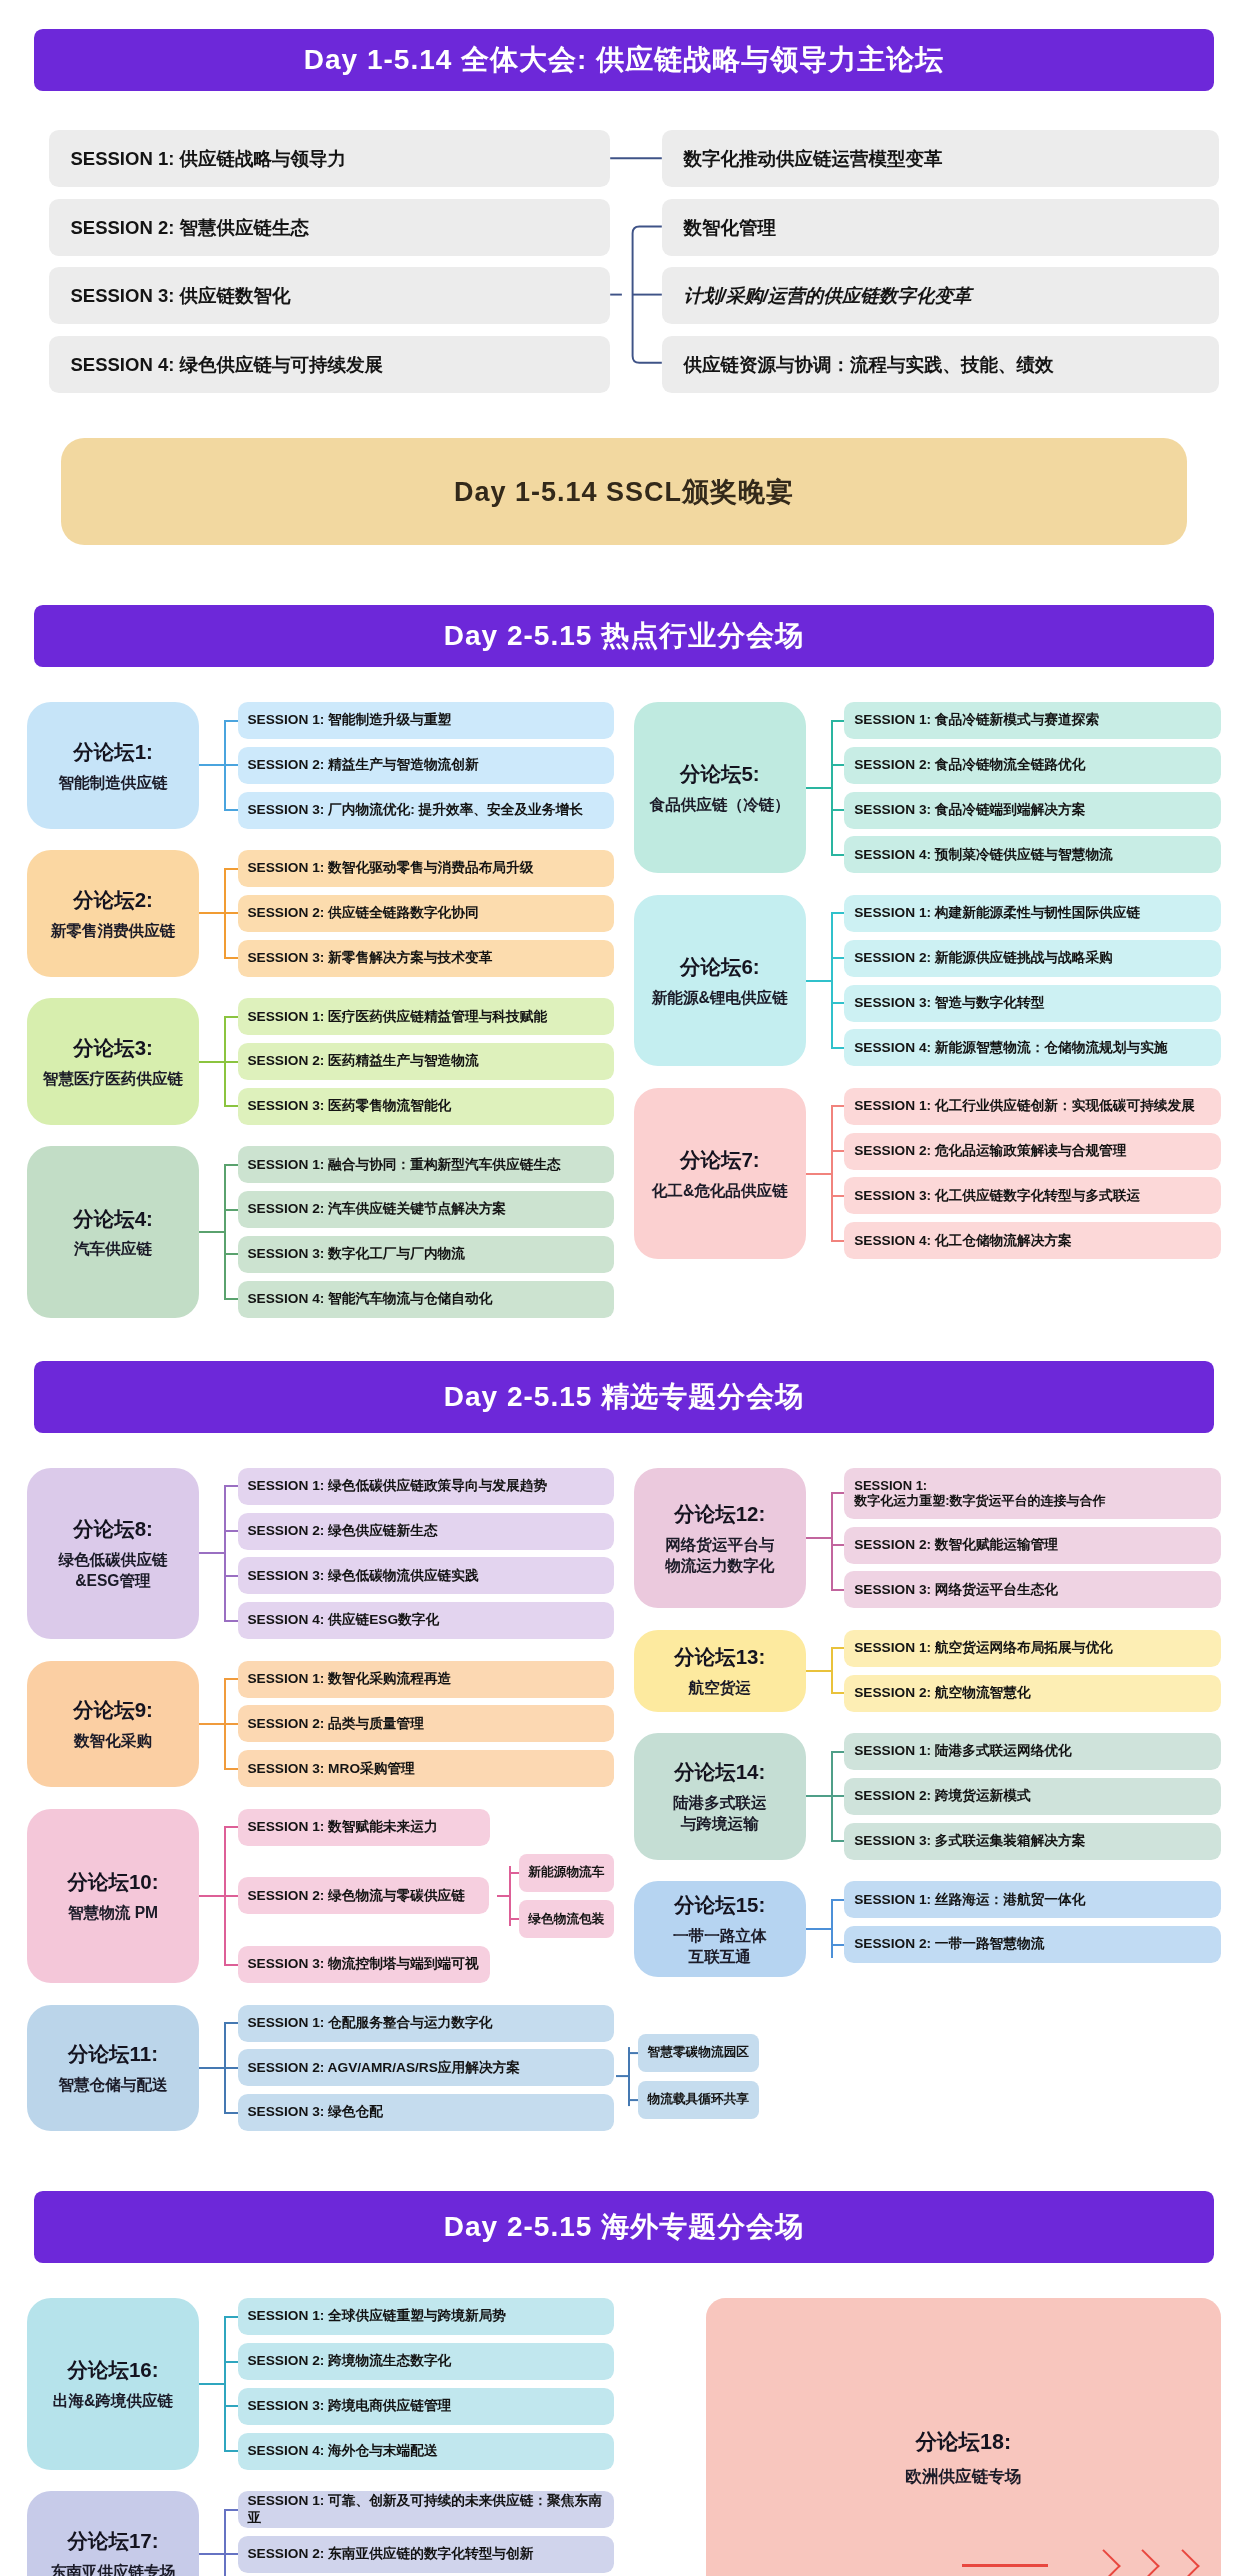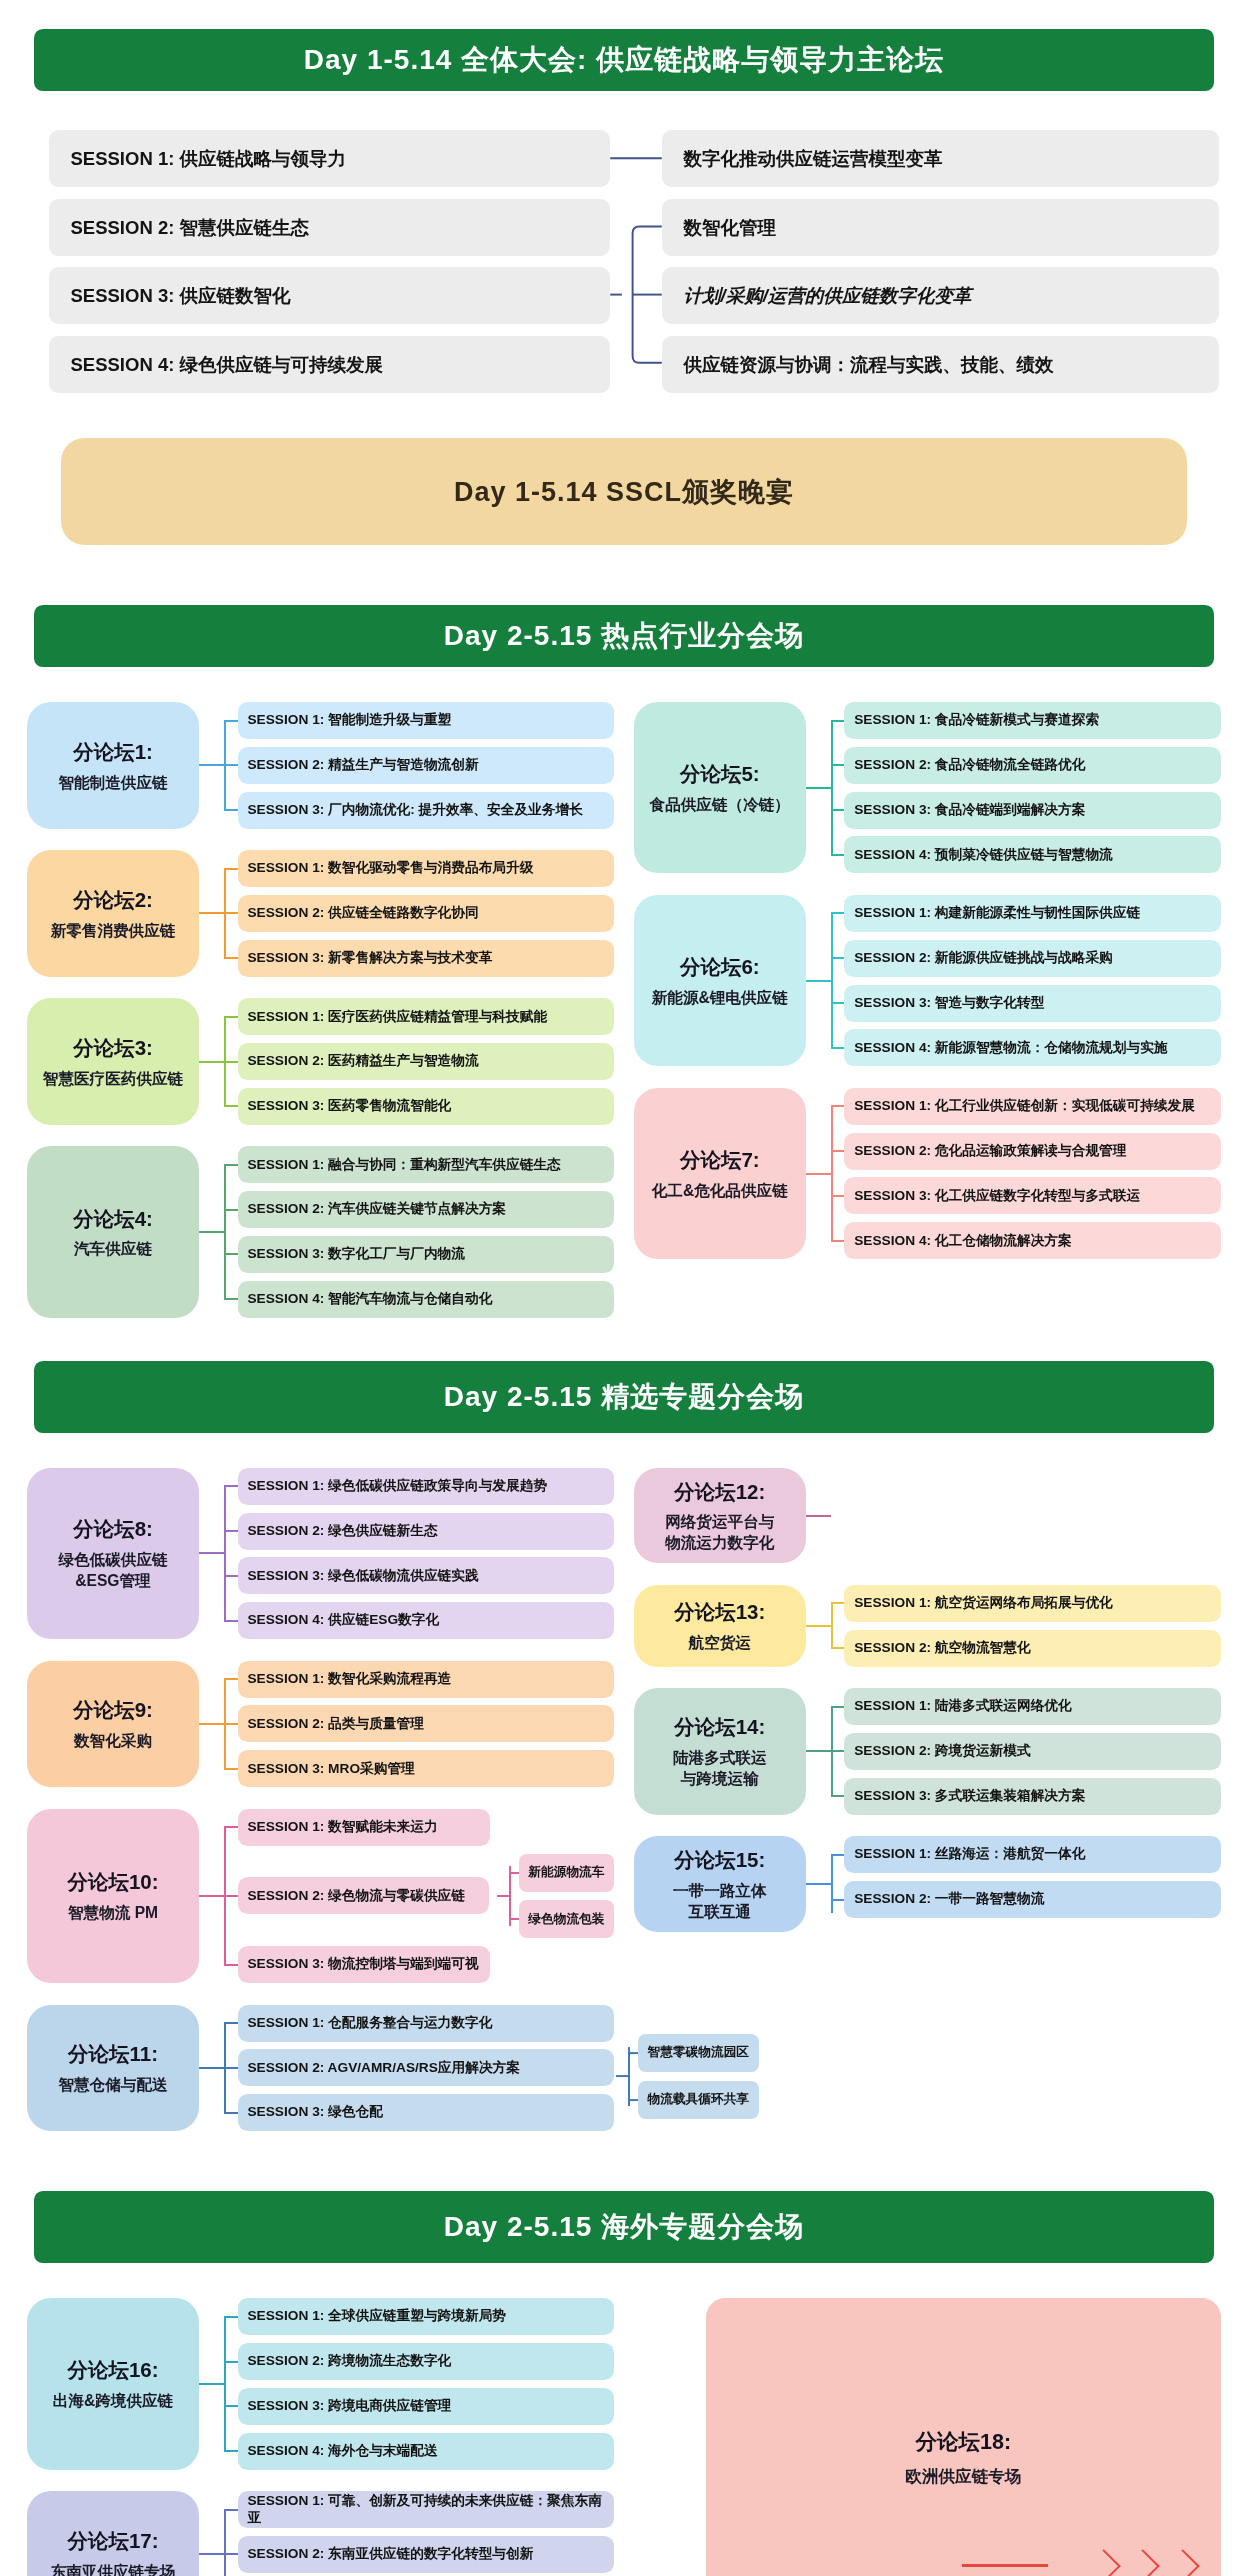--- a/index.html
+++ b/index.html
@@ -1,21 +1,21 @@
 <!DOCTYPE html>
 <html><head>
 <meta charset="utf-8">
 <style>
   html,body{margin:0;padding:0;}
   body{width:1248px;height:2576px;overflow:hidden;background:#ffffff;
        font-family:"Liberation Sans","DejaVu Sans",sans-serif;color:#151515;}
   .page{width:1248px;height:2576px;position:relative;}
 
   
-  .hdr{margin:60px 34px 0;height:62px;background:#15803d;border-radius:8.8px;
+  .hdr{margin:60px 34px 0;height:62px;background:#6d28d9;border-radius:8.8px;
        display:flex;align-items:center;justify-content:center;
        color:#ffffff;font-size:28px;font-weight:700;letter-spacing:1px;}
   .hdr.first{margin-top:29px;}
   .hdr.tall{height:72px;}
   .hdr.mt44{margin-top:43px;}
 
   
   .banner{margin:45px 61px 0;height:107px;background:#f2d8a0;border-radius:23.4px;
           display:flex;align-items:center;justify-content:center;
           font-size:27px;font-weight:700;color:#33291a;letter-spacing:1px;}
@@ -347,20 +347,32 @@
         </div>
       </div>
     <div class="fcol" id="col-sp-r">
         <div class="forum-group" style="--bg: #ebc9dd; --sbg: #efd3e3; --ln: #c2659e;">
           <div class="forum-box">
             <div class="forum-num">分论坛12:</div>
             <div class="forum-name">网络货运平台与
 物流运力数字化</div>
           </div>
           <div class="stub"></div>
+          <div class="sessions first-tall">
+            <div class="srow">
+              <div class="session tall">SESSION 1:
+数字化运力重塑:数字货运平台的连接与合作</div>
+            </div>
+            <div class="srow">
+              <div class="session">SESSION 2: 数智化赋能运输管理</div>
+            </div>
+            <div class="srow">
+              <div class="session">SESSION 3: 网络货运平台生态化</div>
+            </div>
+          </div>
         </div>
         <div class="forum-group" style="--bg: #fdea9f; --sbg: #fdeeb4; --ln: #e9c23b;">
           <div class="forum-box">
             <div class="forum-num">分论坛13:</div>
             <div class="forum-name">航空货运</div>
           </div>
           <div class="stub"></div>
           <div class="sessions">
             <div class="srow">
               <div class="session">SESSION 1: 航空货运网络布局拓展与优化</div>

